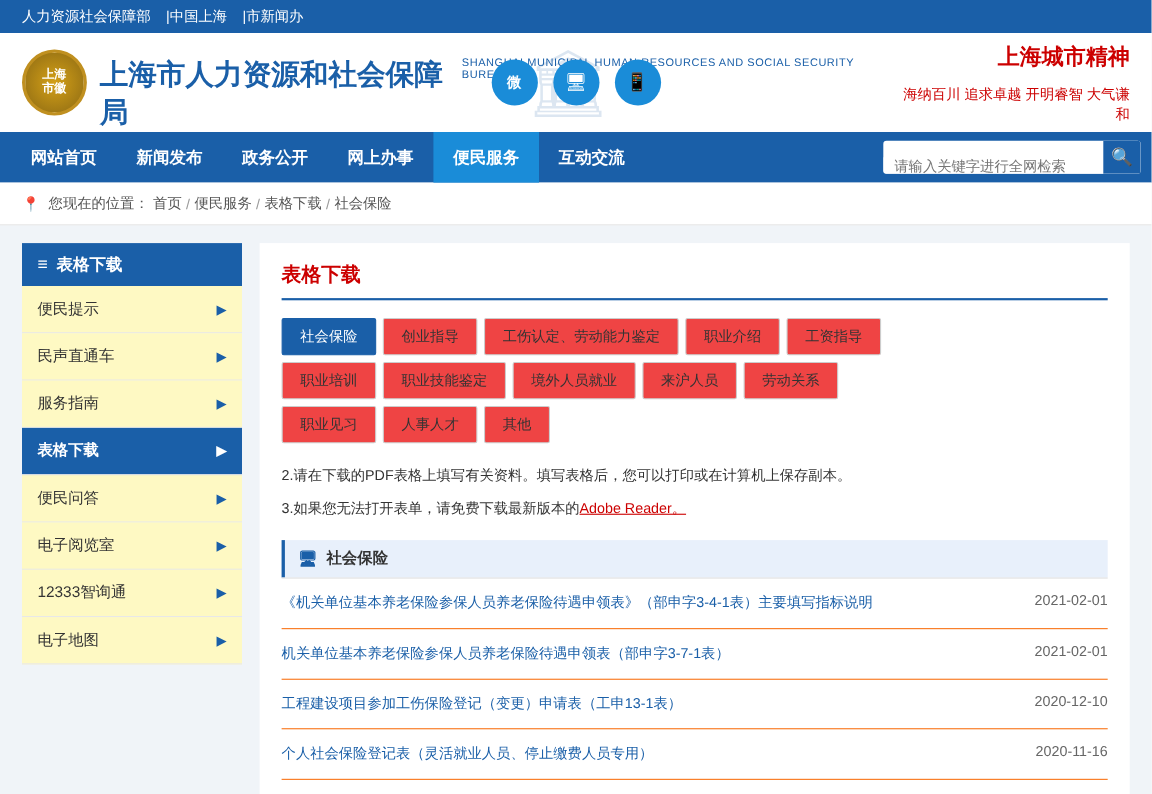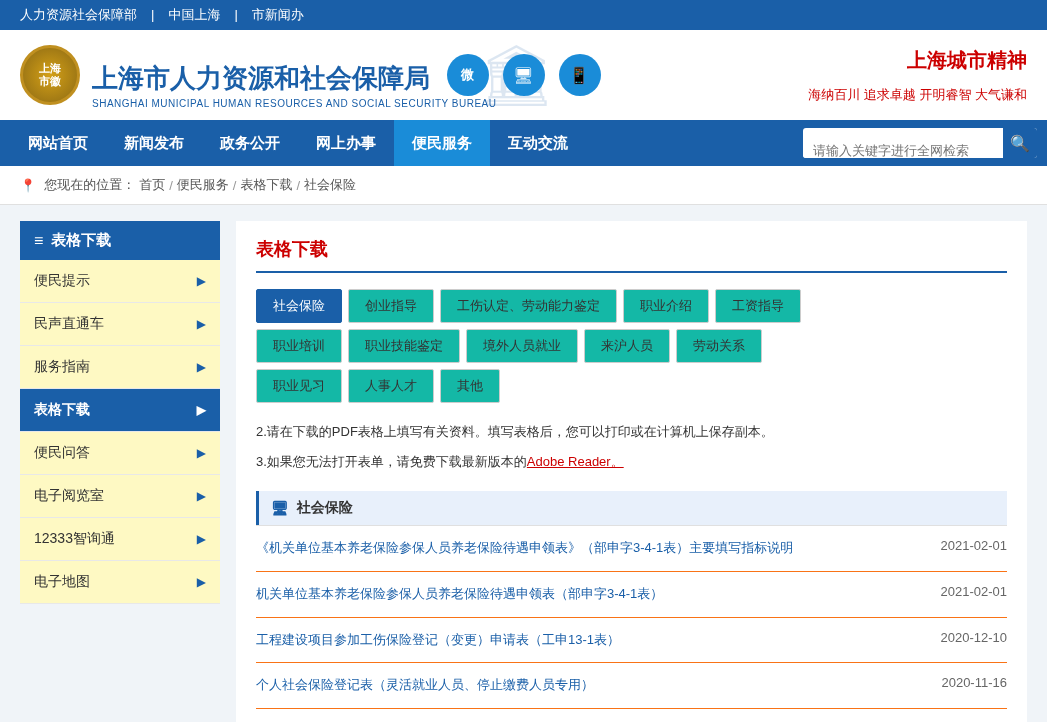--- a/index.html
+++ b/index.html
@@ -1,31 +1,31 @@
 <!DOCTYPE html>
 <html><head>
   <meta charset="utf-8">
   <style>
     * { margin: 0; padding: 0; box-sizing: border-box; }
     body { font-family: "Microsoft YaHei", SimHei, Arial, sans-serif; font-size: 14px; color: #333; background: #f5f5f5; width: 1047px; }
 
     
     .top-bar { background: #1a5fa8; color: #fff; padding: 6px 20px; display: flex; justify-content: space-between; align-items: center; font-size: 13px; }
-    .top-bar-left { display: flex; gap: 14px; }
+    .top-bar-left { display: flex; }
     .top-bar-left span { cursor: pointer; }
     .top-bar-left span:not(:last-child)::after { content: '|'; margin-left: 14px; }
     .top-bar-right { display: flex; gap: 14px; align-items: center; }
     .top-bar-right span { cursor: pointer; }
     .top-bar-right span:not(:last-child)::after { content: '|'; margin-left: 14px; }
 
     
     .header { background: #fff; padding: 10px 20px; display: flex; align-items: center; justify-content: space-between; height: 90px; position: relative; overflow: hidden; }
     .header-left { display: flex; align-items: center; gap: 12px; }
     .logo-badge { width: 60px; height: 60px; background: radial-gradient(circle, #d4a017 0%, #8B6914 100%); border-radius: 50%; display: flex; align-items: center; justify-content: center; color: #fff; font-size: 20px; font-weight: bold; border: 3px solid #c09020; }
-    .header-title { display: flex; flex-direction: column; margin-top: 20px; }
+    .header-title { display: flex; flex-direction: row; margin-top: 20px; }
     .header-title-cn { font-size: 26px; font-weight: bold; color: #1a5fa8; }
     .header-title-en { font-size: 10px; color: #1a5fa8; letter-spacing: 0.5px; margin-top: 2px; }
     .header-icons { display: flex; gap: 14px; align-items: center; position: absolute; left: 50%; transform: translateX(-50%); }
     .header-icon-circle { width: 42px; height: 42px; border-radius: 50%; background: #1a8cd8; display: flex; align-items: center; justify-content: center; color: #fff; font-size: 18px; cursor: pointer; }
     .header-bg-img { position: absolute; left: 35%; width: 300px; height: 80px; opacity: 0.15; display: flex; align-items: center; justify-content: center; font-size: 60px; color: #1a5fa8; pointer-events: none; }
     .header-right { text-align: right; }
     .header-right .spirit-title { color: #cc0000; font-size: 20px; font-weight: bold; }
     .header-right .spirit-desc { color: #cc0000; font-size: 13px; margin-top: 12px; }
 
     
@@ -53,21 +53,21 @@
     .sidebar-item.active { background: #1a5fa8; color: #fff; font-weight: bold; }
     .sidebar-item .arrow { font-size: 12px; color: #1a5fa8; }
     .sidebar-item.active .arrow { color: #fff; }
 
     
     .main-content { flex: 1; background: #fff; padding: 16px 20px; }
     .main-title { color: #cc0000; font-size: 18px; font-weight: bold; border-bottom: 2px solid #1a5fa8; padding-bottom: 10px; margin-bottom: 16px; }
 
     
     .tabs-row { display: flex; flex-wrap: wrap; gap: 6px; margin-bottom: 6px; }
-    .tab-btn { padding: 7px 16px; border: 1px solid #ccc; background: #14b8a6; cursor: pointer; font-size: 13px; color: #333; border-radius: 2px; }
+    .tab-btn { padding: 7px 16px; border: 1px solid #ccc; background: #ef4444; cursor: pointer; font-size: 13px; color: #333; border-radius: 2px; }
     .tab-btn.active { background: #1a5fa8; color: #fff; border-color: #1a5fa8; }
 
     
     .instructions { margin: 16px 0; font-size: 13px; color: #333; line-height: 2; }
     .instructions p { margin-bottom: 4px; }
     .instructions .link { color: #cc0000; text-decoration: underline; cursor: pointer; }
 
     
     .section-header { background: #e8f0fb; padding: 8px 12px; display: flex; align-items: center; gap: 8px; font-size: 14px; color: #333; font-weight: bold; margin-bottom: 0; border-left: 3px solid #1a5fa8; }
     .section-header .monitor-icon { color: #1a5fa8; }
@@ -221,21 +221,21 @@
       <span class="monitor-icon">🖥</span>
       <span>社会保险</span>
     </div>
 
     <div class="doc-list">
       <div class="doc-row">
         <span class="doc-title">《机关单位基本养老保险参保人员养老保险待遇申领表》（部申字3-4-1表）主要填写指标说明</span>
         <span class="doc-date">2021-02-01</span>
       </div>
       <div class="doc-row">
-        <span class="doc-title">机关单位基本养老保险参保人员养老保险待遇申领表（部申字3-4-1表）</span>
+        <span class="doc-title">机关单位基本养老保险参保人员养老保险待遇申领表（部申字3-7-1表）</span>
         <span class="doc-date">2021-02-01</span>
       </div>
       <div class="doc-row">
         <span class="doc-title">工程建设项目参加工伤保险登记（变更）申请表（工申13-1表）</span>
         <span class="doc-date">2020-12-10</span>
       </div>
       <div class="doc-row">
         <span class="doc-title">个人社会保险登记表（灵活就业人员、停止缴费人员专用）</span>
         <span class="doc-date">2020-11-16</span>
       </div>

